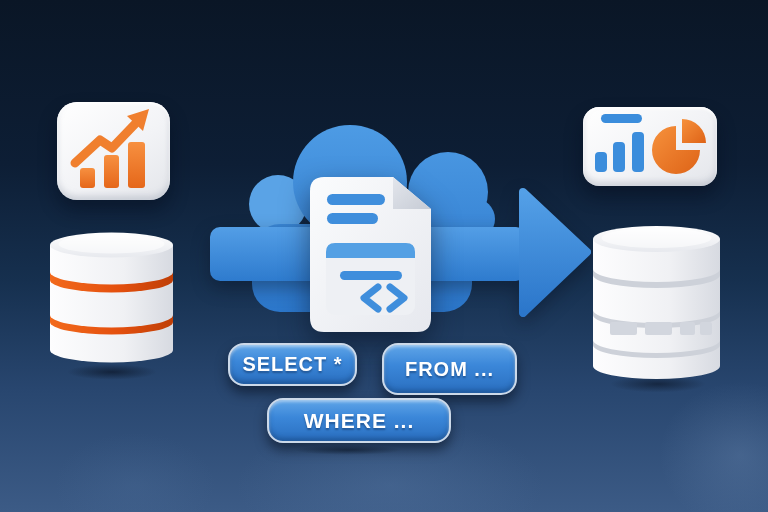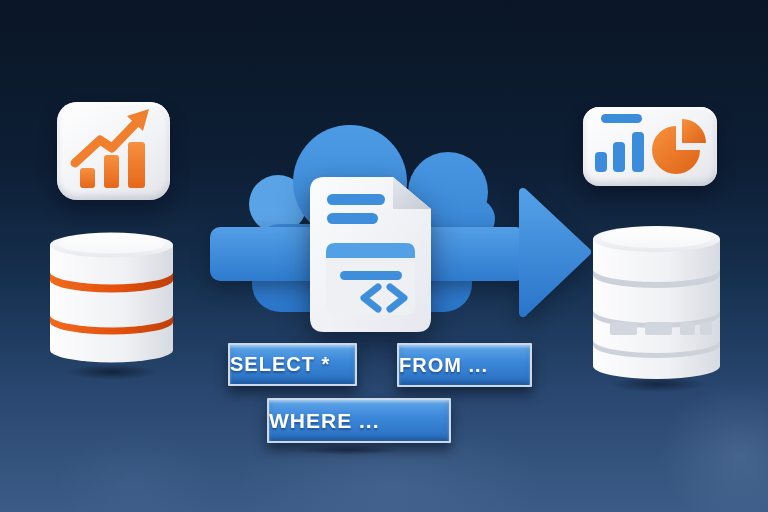--- a/index.html
+++ b/index.html
@@ -28,29 +28,29 @@
     box-shadow:0 10px 18px rgba(5,12,26,.45), inset 0 2px 3px #ffffff, inset 0 -4px 6px rgba(140,148,165,.35);
   }
   .trend-card{left:57px;top:102px;width:113px;height:98px;}
   .dash-card{left:583px;top:107px;width:134px;height:79px;border-radius:16px;}
   .layer-svg{position:absolute;left:0;top:0;pointer-events:none;}
   .doc-wrap{position:absolute;left:302px;top:168px;width:138px;height:172px;
     filter:drop-shadow(0 12px 14px rgba(6,14,30,.5));}
   .arrow-svg{filter:drop-shadow(0 7px 9px rgba(6,14,30,.38));}
   .db-svg{position:absolute;}
   .chip{
-    position:absolute;display:flex;align-items:center;
+    position:absolute;display:flex;align-items:center;justify-content:center;
     background:linear-gradient(180deg,#5fa5e8 0%,#3b87d9 42%,#2a6fc0 100%);
-    border:2px solid #ccd9e9;border-radius:1px;box-sizing:border-box;
+    border:2px solid #ccd9e9;border-radius:16px;box-sizing:border-box;
     box-shadow:0 7px 12px rgba(4,10,22,.5), inset 0 2px 3px rgba(255,255,255,.45), inset 0 -3px 5px rgba(18,60,110,.45);
     color:#ffffff;font-weight:bold;letter-spacing:1px;
     text-shadow:0 2px 2px rgba(16,48,92,.5);
   }
   .chip-select{left:228px;top:343px;width:129px;height:43px;font-size:20px;}
-  .chip-from{left:382px;top:343px;width:135px;height:44px;font-size:20px;margin-left:15px;}
+  .chip-from{left:382px;top:343px;width:135px;height:52px;font-size:20px;}
   .chip-where{left:267px;top:398px;width:184px;height:45px;font-size:21px;}
 </style>
 </head>
 <body>
 
 <div class="scene">
 
   <div class="glow glow-center"></div>
   <div class="glow glow-right"></div>
   <div class="glow glow-left"></div>

